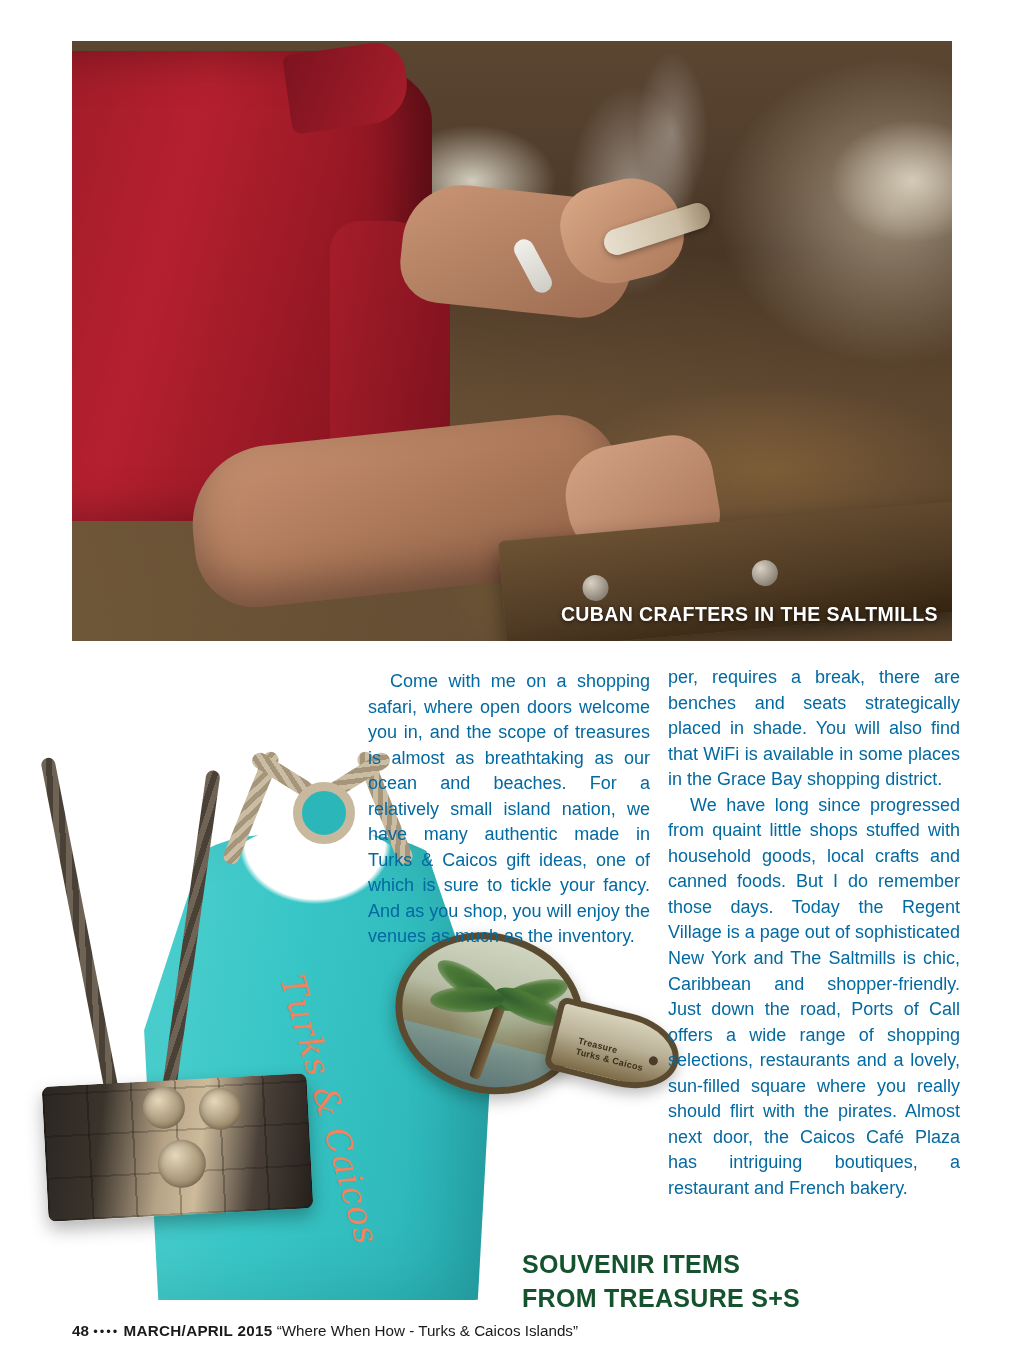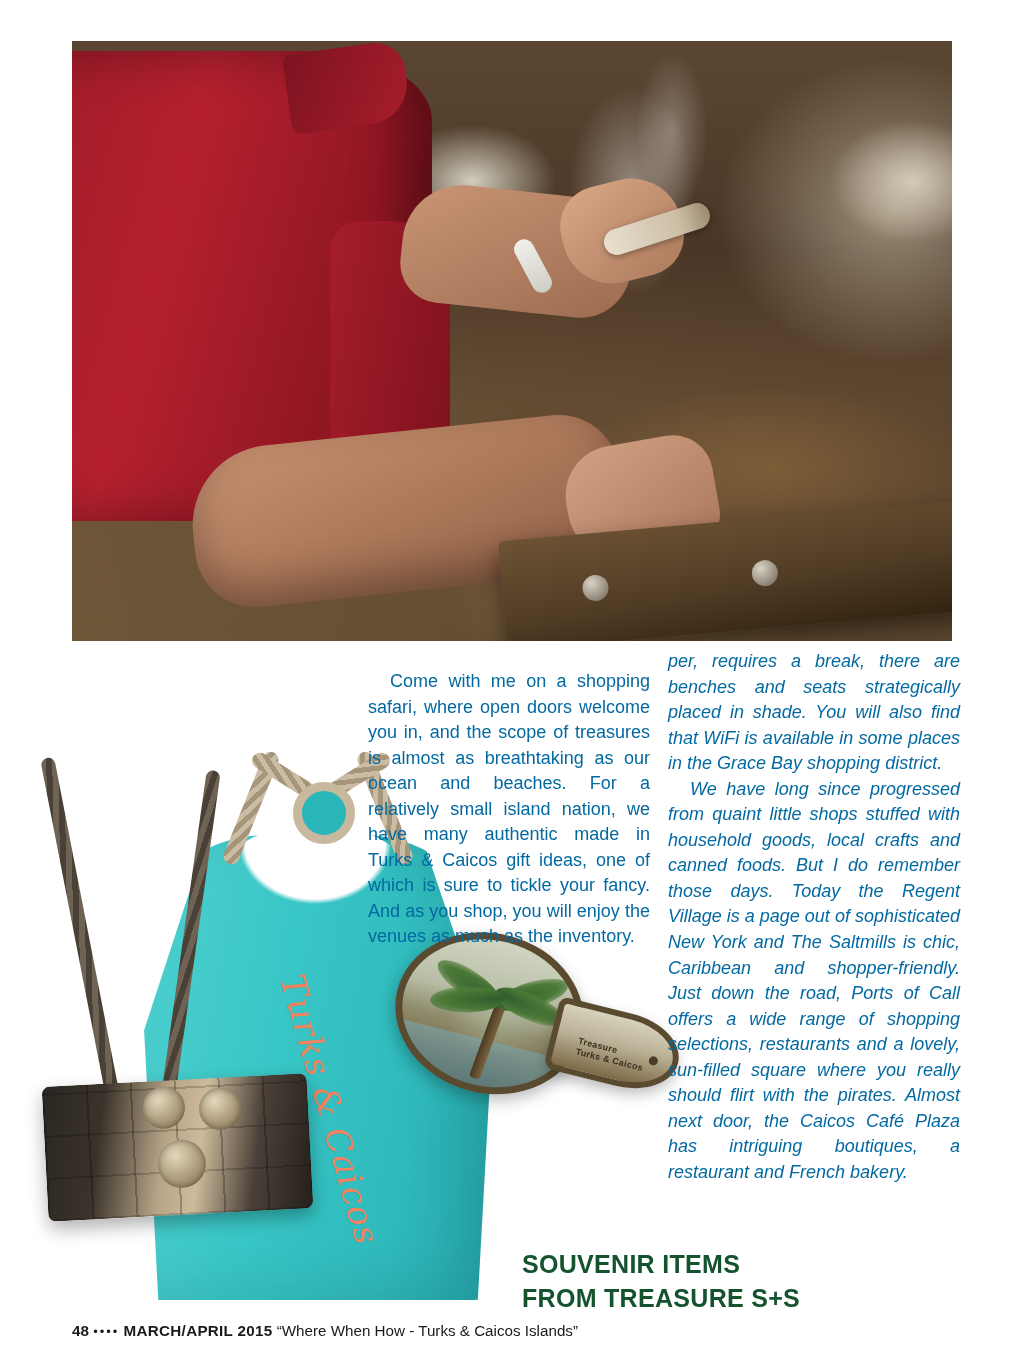--- a/index.html
+++ b/index.html
@@ -195,24 +195,23 @@
   }
   .col p { margin: 0; }
   .col-left {
     left: 368px;
     top: 669px;
     width: 282px;
     text-align: justify;
   }
   .col-right {
     left: 668px;
-    top: 649px;
+    top: 665px;
     width: 292px;
     text-align: justify;
-    font-style: italic;
   }
   .indent { text-indent: 22px; }
   .col-left .p2 { margin-top: 0; }
 
   
   .products {
     position: absolute;
     left: 30px;
     top: 680px;
     width: 690px;
@@ -447,20 +446,21 @@
     <div class="hand-cigar"></div>
     <div class="bracelet"></div>
     <div class="cigar"></div>
   </div>
   <div class="press">
     <div class="bolt b1"></div>
     <div class="bolt b2"></div>
   </div>
   <div class="hero-blur"></div>
   <div class="hero-caption">
+    <div>CUBAN CRAFTERS IN THE SALTMILLS</div>
   </div>
 </div>
 
 <div class="products">
 
   <div class="tank">
     <div class="tank-body"></div>
     <div class="tank-neck"></div>
     <div class="strap s1"></div>
     <div class="strap s2"></div>

